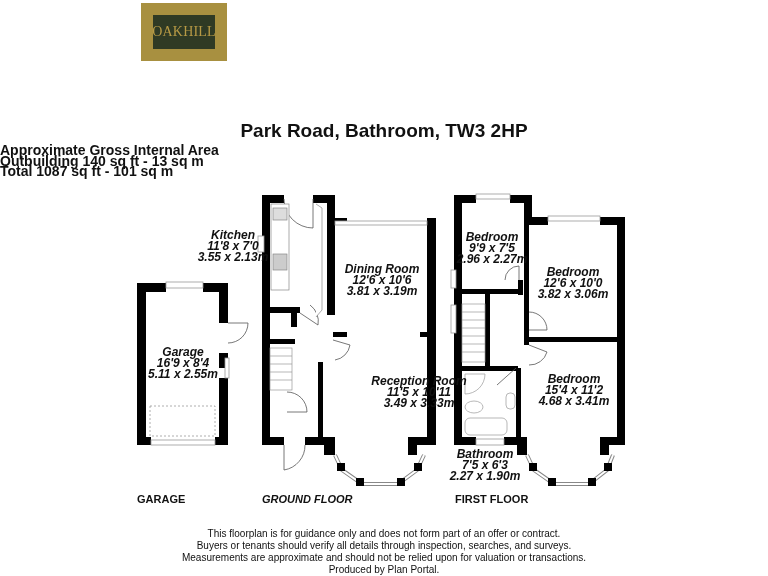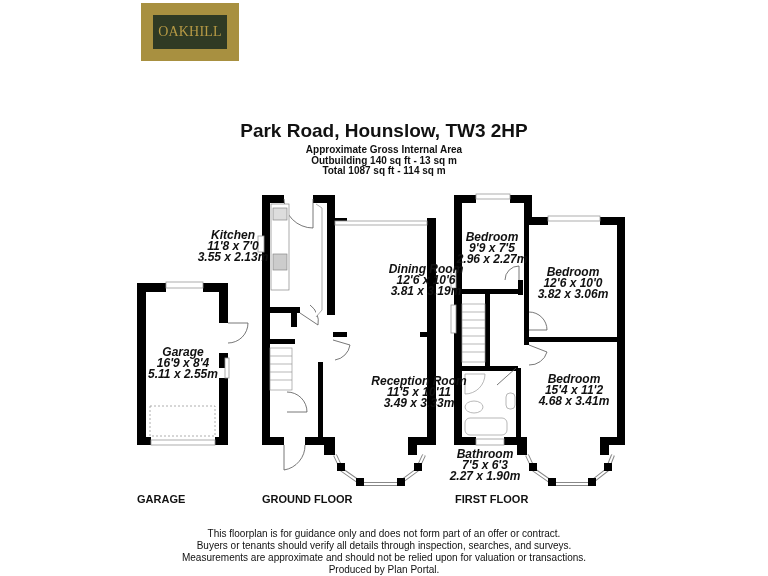--- a/index.html
+++ b/index.html
@@ -1,40 +1,40 @@
 <!DOCTYPE html>
 <html><head>
 <meta charset="utf-8">
 <style>
   html, body { margin:0; padding:0; background:#ffffff; }
   body { width:768px; height:576px; position:relative; overflow:hidden; font-family:"Liberation Sans", sans-serif; color:#111; }
-  .logo { position:absolute; left:141px; top:3px; width:98px; height:58px; background:#a89040; box-sizing:border-box; padding:12px; }
+  .logo { position:absolute; left:141px; top:3px; width:86px; height:58px; background:#a89040; box-sizing:border-box; padding:12px; }
   .logo-inner { width:100%; height:100%; background:#2f3a24; display:flex; align-items:center; justify-content:center; }
   .logo-text { font-family:"Liberation Serif", serif; color:#b79a45; font-size:14px; letter-spacing:0.2px; }
   .title { position:absolute; left:0; width:768px; text-align:center; top:120px; font-weight:bold; font-size:19px; }
-  .area { position:absolute; left:0; width:768px; text-align:center; font-weight:bold; font-size:10px; line-height:10.5px; top:145px; }
+  .area { position:absolute; left:0; width:768px; font-weight:bold; font-size:14px; line-height:10.5px; top:145px; }
   svg.plan { position:absolute; left:0; top:0; }
   .lbl { position:absolute; text-align:center; font-weight:bold; font-size:12px; line-height:11px; transform:translateX(-50%); white-space:nowrap;font-style:italic; }
   .floor { position:absolute; font-weight:bold; font-size:11px; top:493px; }
   .footer { position:absolute; left:0; width:768px; text-align:center; top:516px; font-size:10px; line-height:12px;margin-top:12px; }
 </style>
 </head>
 <body>
 
 <div class="logo">
   <div class="logo-inner">
     <span class="logo-text">OAKHILL</span>
   </div>
 </div>
 
-<div class="title">Park Road, Hounslow, TW3 2HP</div>
+<div class="title">Park Road, Bathroom, TW3 2HP</div>
 <div class="area">
   <div>Approximate Gross Internal Area</div>
   <div>Outbuilding 140 sq ft - 13 sq m</div>
-  <div>Total 1087 sq ft - 114 sq m</div>
+  <div>Total 1087 sq ft - 101 sq m</div>
 </div>
 
 <svg class="plan" width="768" height="576" viewBox="0 0 768 576">
   <g fill="#000" stroke="none">
 
     <rect x="137" y="283" width="9" height="162"></rect>
     <rect x="137" y="283" width="29" height="9"></rect>
     <rect x="203" y="283" width="25" height="9"></rect>
     <rect x="219" y="283" width="9" height="40"></rect>
     <rect x="219" y="353" width="9" height="15"></rect>
@@ -155,21 +155,21 @@
     <rect x="465" y="418" width="42" height="17" rx="5"></rect>
     <rect x="506" y="393" width="9" height="16" rx="4"></rect>
   </g>
 </svg>
 
 <div class="lbl" style="left:233px; top:230px;">
   <div>Kitchen</div>
   <div>11'8 x 7'0</div>
   <div>3.55 x 2.13m</div>
 </div>
-<div class="lbl" style="left:382px; top:264px;margin-left:44px;">
+<div class="lbl" style="left:382px; top:264px;">
   <div>Dining Room</div>
   <div>12'6 x 10'6</div>
   <div>3.81 x 3.19m</div>
 </div>
 <div class="lbl" style="left:383px; top:376px;margin-left:36px;">
   <div>Reception Room</div>
   <div>11'5 x 10'11</div>
   <div>3.49 x 3.33m</div>
 </div>
 <div class="lbl" style="left:183px; top:347px;">
@@ -192,21 +192,21 @@
   <div>15'4 x 11'2</div>
   <div>4.68 x 3.41m</div>
 </div>
 <div class="lbl" style="left:485px; top:449px;">
   <div>Bathroom</div>
   <div>7'5 x 6'3</div>
   <div>2.27 x 1.90m</div>
 </div>
 
 <div class="floor" style="left:137px;">GARAGE</div>
-<div class="floor" style="left:262px;">GROUND FLOOR</div>
+<div class="floor" style="left:262px;font-style:italic;">GROUND FLOOR</div>
 <div class="floor" style="left:455px;">FIRST FLOOR</div>
 
 <div class="footer">
   <div>This floorplan is for guidance only and does not form part of an offer or contract.</div>
   <div>Buyers or tenants should verify all details through inspection, searches, and surveys.</div>
   <div>Measurements are approximate and should not be relied upon for valuation or transactions.</div>
   <div>Produced by Plan Portal.</div>
   <div>www.evolvelondon.co.uk</div>
 </div>
 

